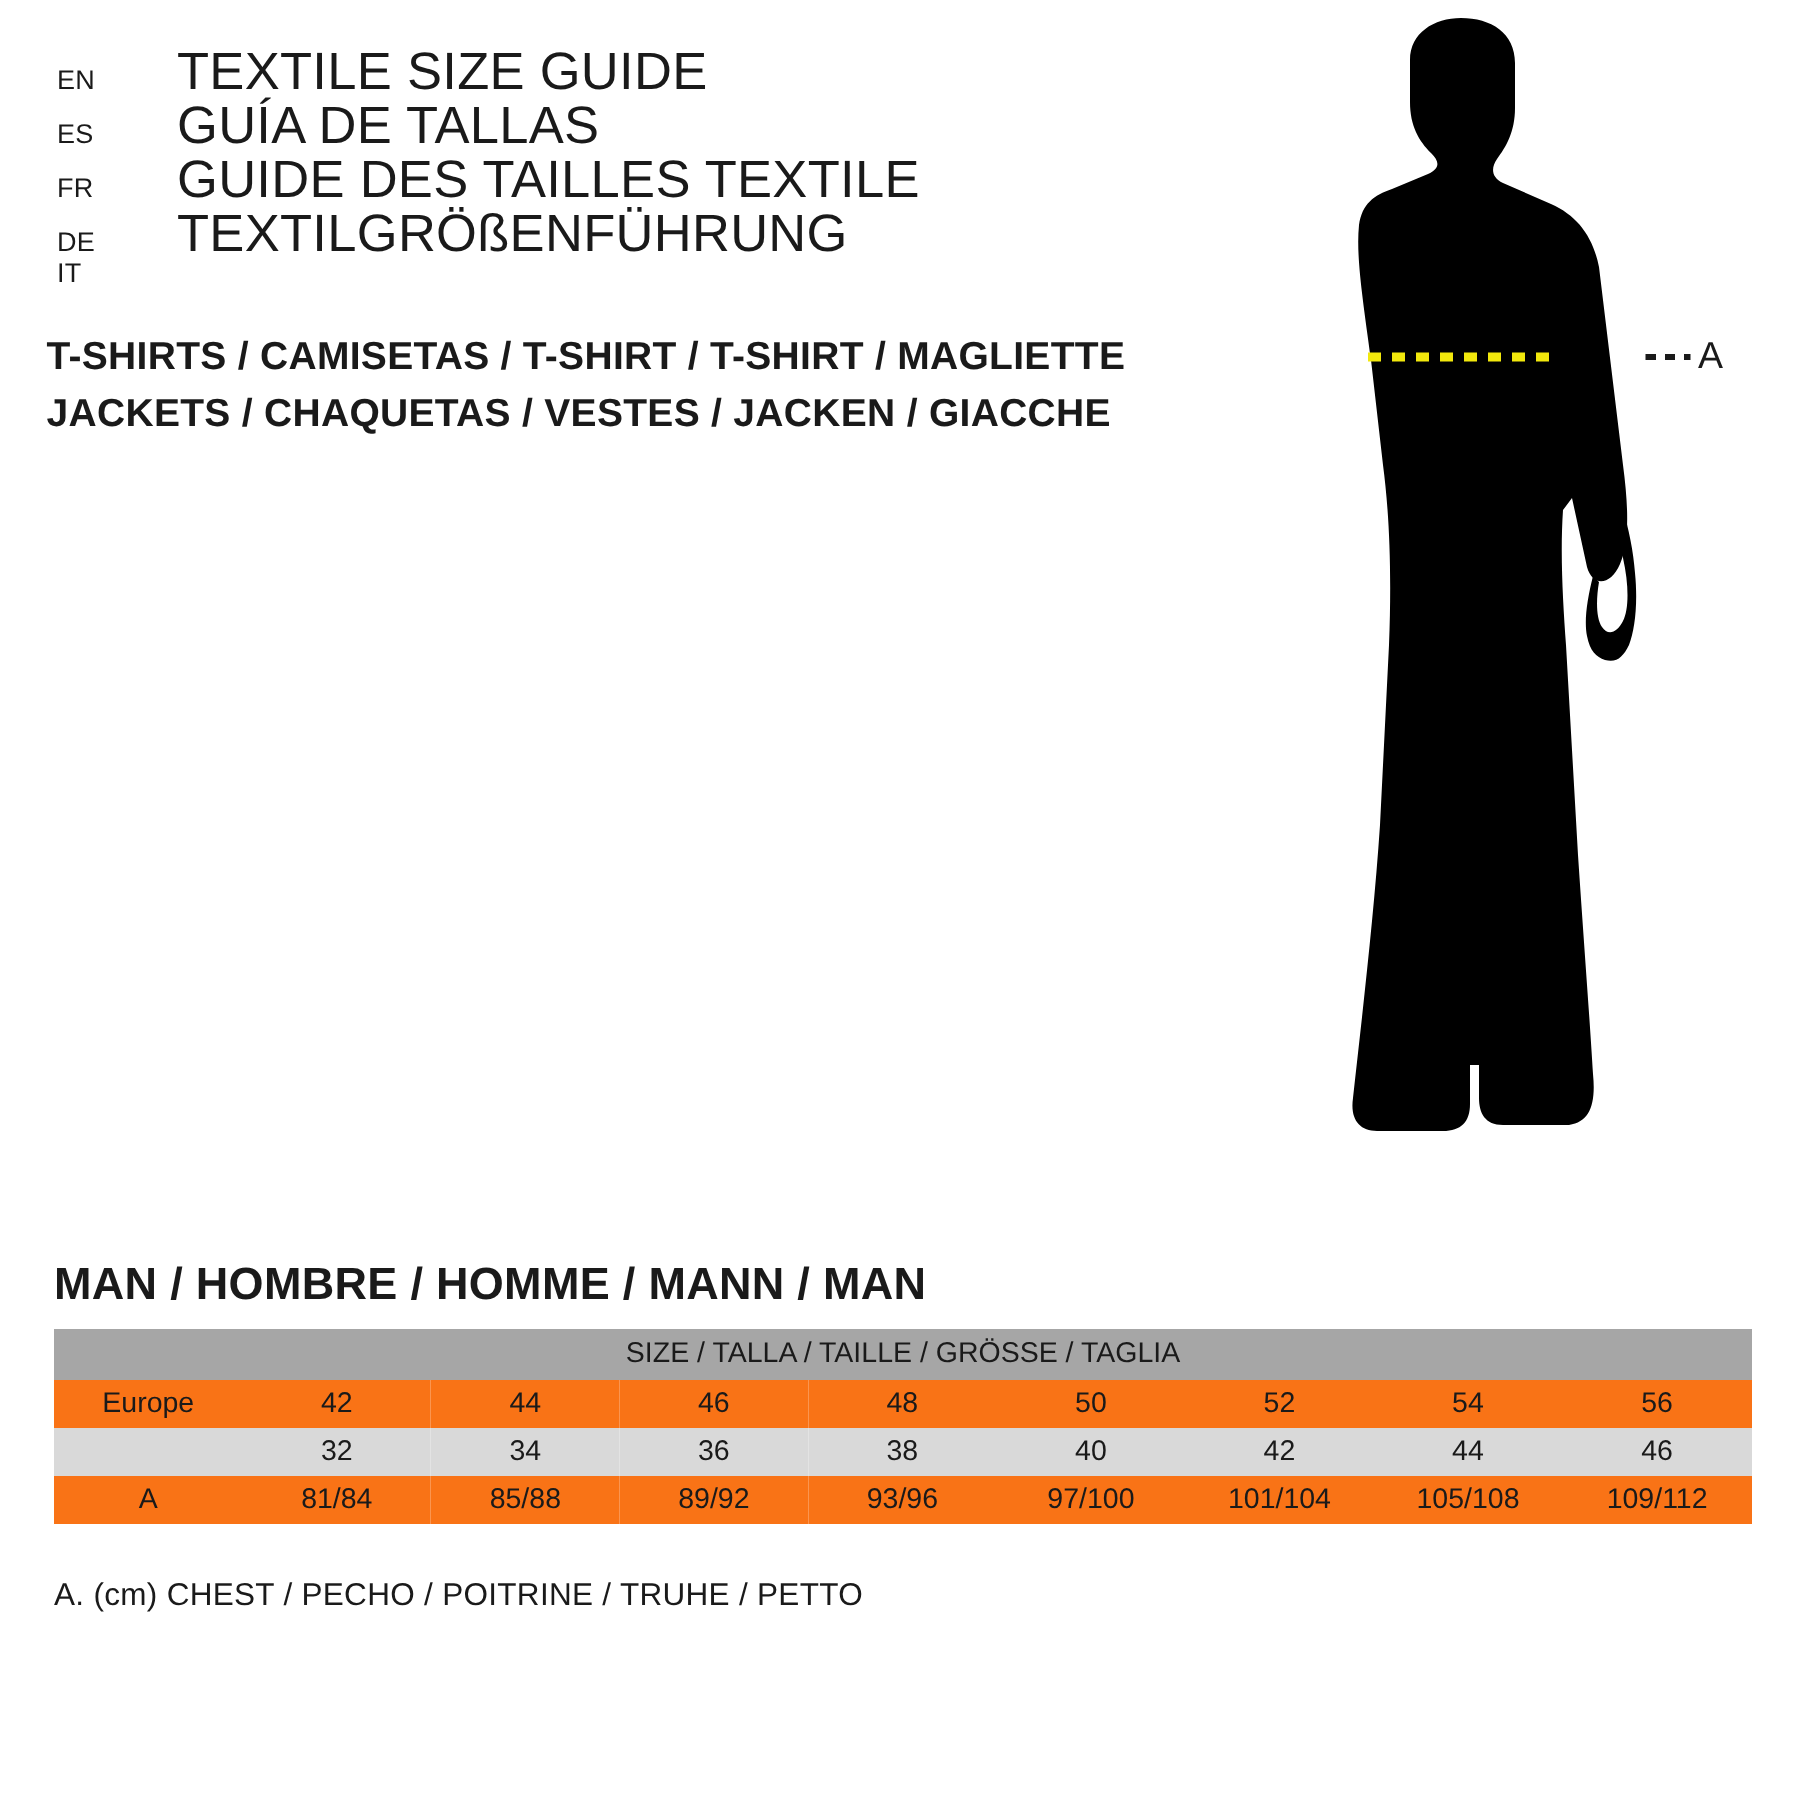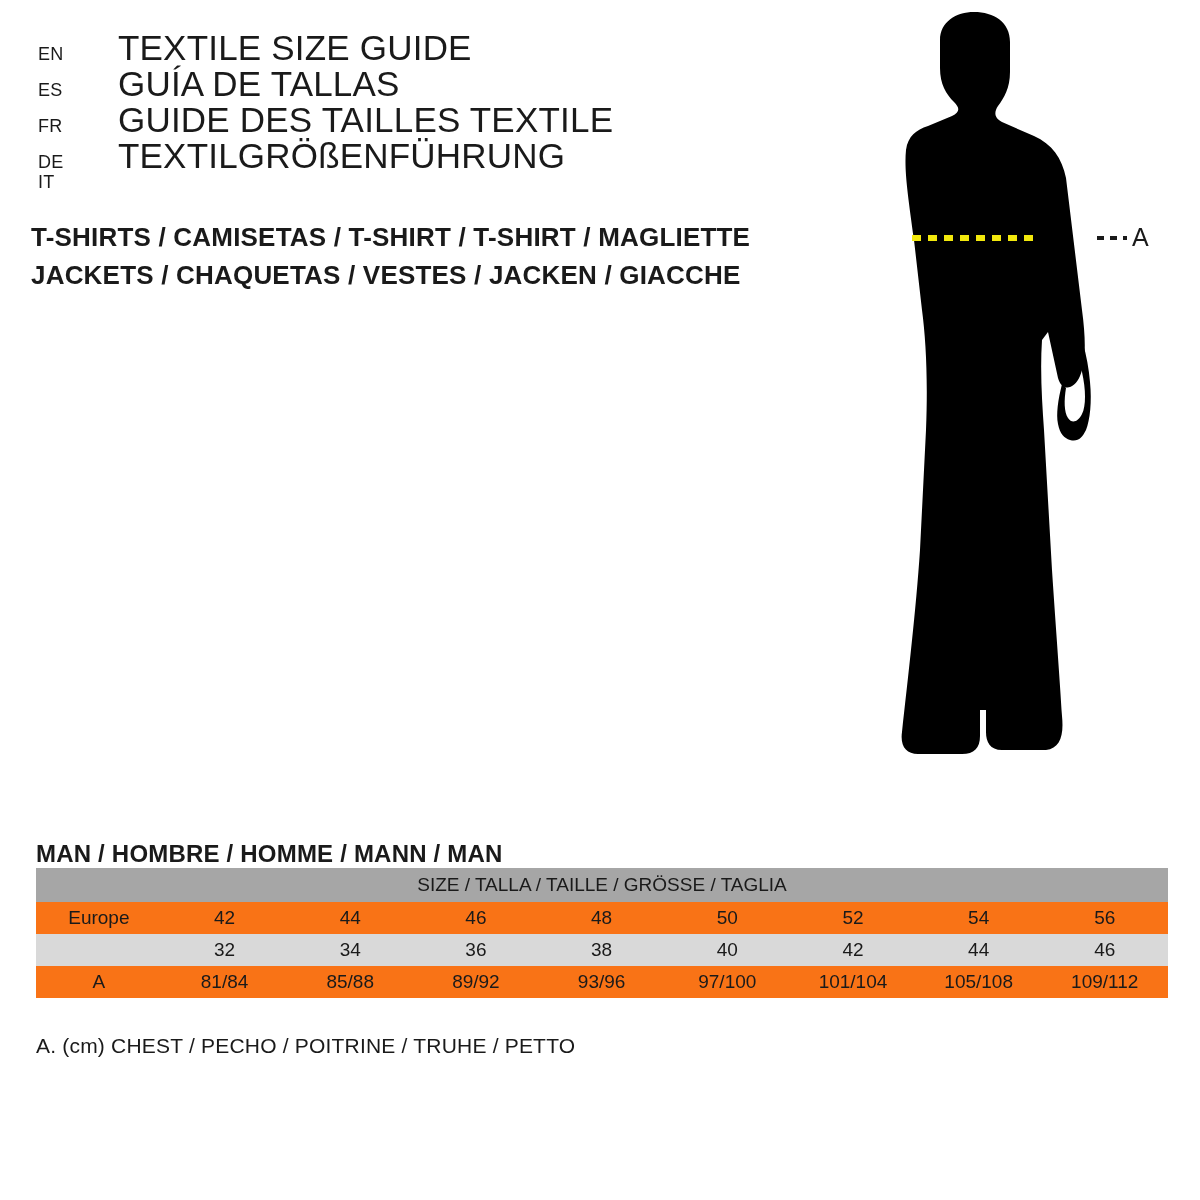--- a/index.html
+++ b/index.html
@@ -108,24 +108,24 @@
   }
 
   
   .table-section {
     position: absolute;
     left: 36px;
     top: 840px;
     width: 1132px;
   }
   .table-title {
-    font-size: 24px;
+    font-size: 30px;
     font-weight: bold;
     letter-spacing: 0.2px;
-    margin-bottom: 0;
+    margin-bottom: 12px;
     color: #1a1a1a;
   }
   table.size-table {
     border-collapse: collapse;
     width: 1132px;
     table-layout: fixed;
   }
   table.size-table td {
     font-size: 19px;
     color: #1a1a1a;

